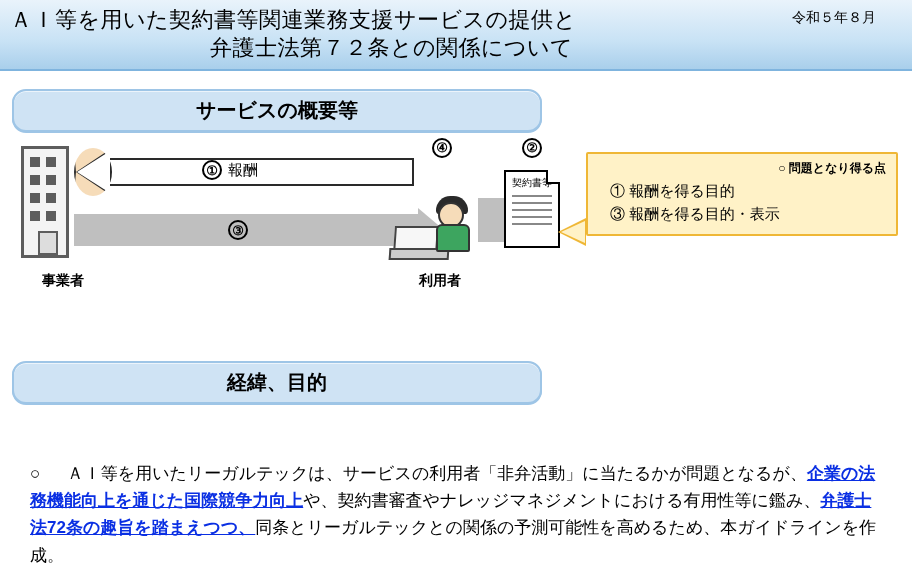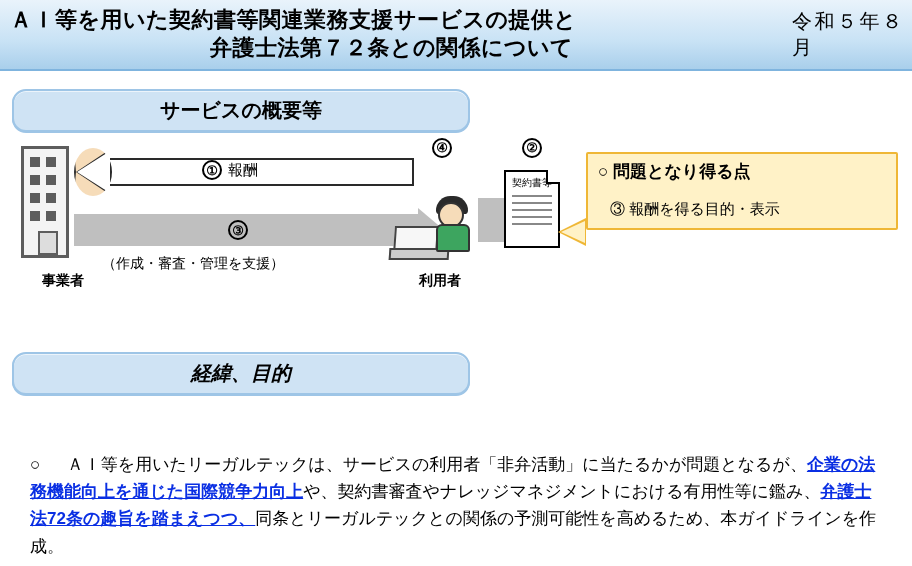--- a/index.html
+++ b/index.html
@@ -16,37 +16,37 @@
     display: flex;
     align-items: flex-start;
     padding: 6px 10px 8px 10px;
     background: linear-gradient(to bottom, #e9f3fb 0%, #c8e2f5 60%, #a9cfeb 100%);
     border-bottom: 2px solid #7fb4de;
     width: 100%;
   }
   .title-text {
     flex: 1;
     font-size: 22px;
-    font-weight: 700;
+    font-weight: 400;
     line-height: 1.25;
     letter-spacing: 0.5px;
   }
   .title-text .line2 { display: block; padding-left: 200px; }
   .meta {
-    font-size: 20px;
+    font-size: 14px;
     line-height: 1.3;
     text-align: justify;
     width: 110px;
     margin-left: 8px;
     padding-top: 2px;
   }
   .meta .agency { letter-spacing: 14px; }
   .section-header {
     margin: 18px 12px 10px 12px;
-    width: 458px;
+    width: 530px;
     background: #cfe3f4;
     border: 2px solid #9ec5e6;
     border-radius: 14px;
     text-align: center;
     font-size: 20px;
     font-weight: 700;
     padding: 6px 0;
     box-shadow: 0 1px 0 #9ec5e6, inset 0 1px 0 rgba(255,255,255,0.6);
   }
   
@@ -166,21 +166,21 @@
   
   .issues {
     position: absolute;
     right: 14px; top: 152px;
     width: 312px;
     background: #fff2c7;
     border: 2px solid #efb736;
     border-radius: 2px;
     padding: 6px 10px 8px 10px;
   }
-  .issues-title { font-size: 17px; font-weight: 700; margin-bottom: 14px; }
+  .issues-title { font-size: 12px; font-weight: 700; margin-bottom: 2px; text-align: right; }
   .issues-list { font-size: 15px; line-height: 1.55; padding-left: 12px; }
   .callout-tail {
     position: absolute;
     right: 326px; top: 218px;
     width: 0; height: 0;
     border-top: 14px solid transparent;
     border-bottom: 14px solid transparent;
     border-right: 28px solid #efb736;
   }
   .callout-tail::after {
@@ -243,21 +243,20 @@
     <span>報酬</span>
   </div>
 
   <div class="gray-bar">
     <div class="head-right"></div>
   </div>
   <div class="arrow-label" style="left:216px; top:78px;">
     <span class="circ">③</span>
   </div>
   <div class="service-text">
-    <div>（作成・審査・管理を支援）</div>
   </div>
 
   <div class="user">
     <div class="laptop"></div>
     <div class="hair"></div>
     <div class="head"></div>
     <div class="body2"></div>
   </div>
   <div class="label-below" style="left:398px; top:130px; width:60px;">利用者</div>
 
@@ -278,24 +277,25 @@
 
   <div class="marker" style="left:510px; top:-6px;">
     <span class="circ">②</span>
   </div>
 </div>
 
 <div class="callout-tail"></div>
 <div class="issues">
   <div class="issues-title">○ 問題となり得る点</div>
   <div class="issues-list">
+    <div>① 報酬を得る目的</div>
     <div>③ 報酬を得る目的・表示</div>
   </div>
 </div>
 
-<div class="section-header" style="margin-top:10px;font-style:italic;">
+<div class="section-header" style="margin-top:19px;">
   <span>経緯、目的</span>
 </div>
 
 <div class="body-text">
   <span class="lead">○</span>
   <span>ＡＩ等を用いたリーガルテックは、サービスの利用者「非弁活動」に当たるかが問題となるが、</span><span class="u">企業の法務機能向上を通じた国際競争力向上</span><span>や、契約書審査やナレッジマネジメントにおける有用性等に鑑み、</span><span class="u">弁護士法72条の趣旨を踏まえつつ、</span><span>同条とリーガルテックとの関係の予測可能性を高めるため、本ガイドラインを作成。</span>
 </div>
 
 </body></html>

